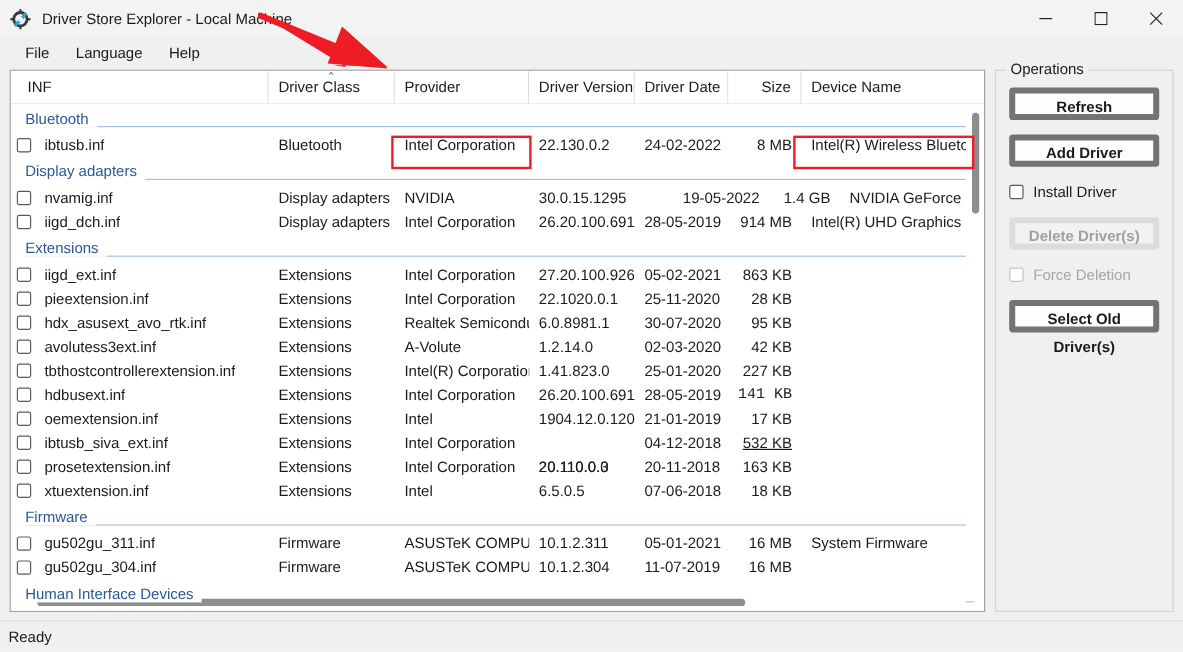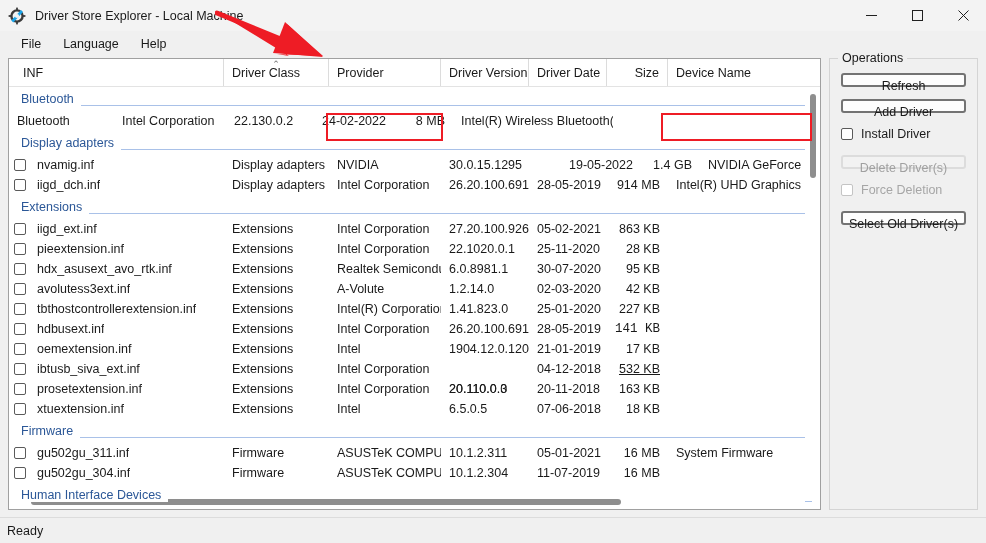--- a/index.html
+++ b/index.html
@@ -213,31 +213,32 @@
     position: absolute;
     top: -8px; left: 8px;
     background: #f0f0f0;
     padding: 0 4px;
     font-size: 12.5px;
     color: #1a1a1a;
   }
   .btn {
     display: block;
     width: 125px;
-    height: 14px;
+    height: 27px;
     margin: 0 auto 12px auto;
     background: #fdfdfd;
-    border: 2px solid #737373;
+    border: 5px solid #737373;
     border-radius: 3px;
     font-family: "Liberation Sans", sans-serif;
     font-size: 12.5px;
     color: #1a1a1a;
     line-height: 23px;
     text-align: center;
     cursor: default;
+    font-weight: bold;
   }
   .btn.disabled {
     color: #a0a0a0;
     background: #f2f2f2;
     border-color: #dcdcdc;
   }
   .cbrow {
     display: flex;
     align-items: center;
     width: 125px;
@@ -346,20 +347,26 @@
           <div class="hcell" style="width: 160px; flex: 0 0 160px;">
             <span>Device Name</span>
           </div>
         </div>
       <div class="lv-rows" id="lv-rows">
           <div class="group-hdr">
             <span class="gname">Bluetooth</span>
             <span class="gline"></span>
           </div>
           <div class="row">
+            <div class="cell" style="width: 215px; flex: 0 0 215px; display: flex; align-items: center; padding: 0px;">
+              <span class="chk-cell">
+                <span class="chk"></span>
+              </span>
+              <span style="padding-left: 6px; overflow: hidden; white-space: nowrap;">ibtusb.inf</span>
+            </div>
             <div class="cell" style="width: 105px; flex: 0 0 105px;">Bluetooth</div>
             <div class="cell" style="width: 112px; flex: 0 0 112px;">Intel Corporation</div>
             <div class="cell" style="width: 88px; flex: 0 0 88px;">22.130.0.2</div>
             <div class="cell" style="width: 78px; flex: 0 0 78px;">24-02-2022</div>
             <div class="cell num" style="width: 61px; flex: 0 0 61px;">8 MB</div>
             <div class="cell" style="width: 160px; flex: 0 0 160px;">Intel(R) Wireless Bluetooth(</div>
           </div>
           <div class="group-hdr">
             <span class="gname">Display adapters</span>
             <span class="gline"></span>

